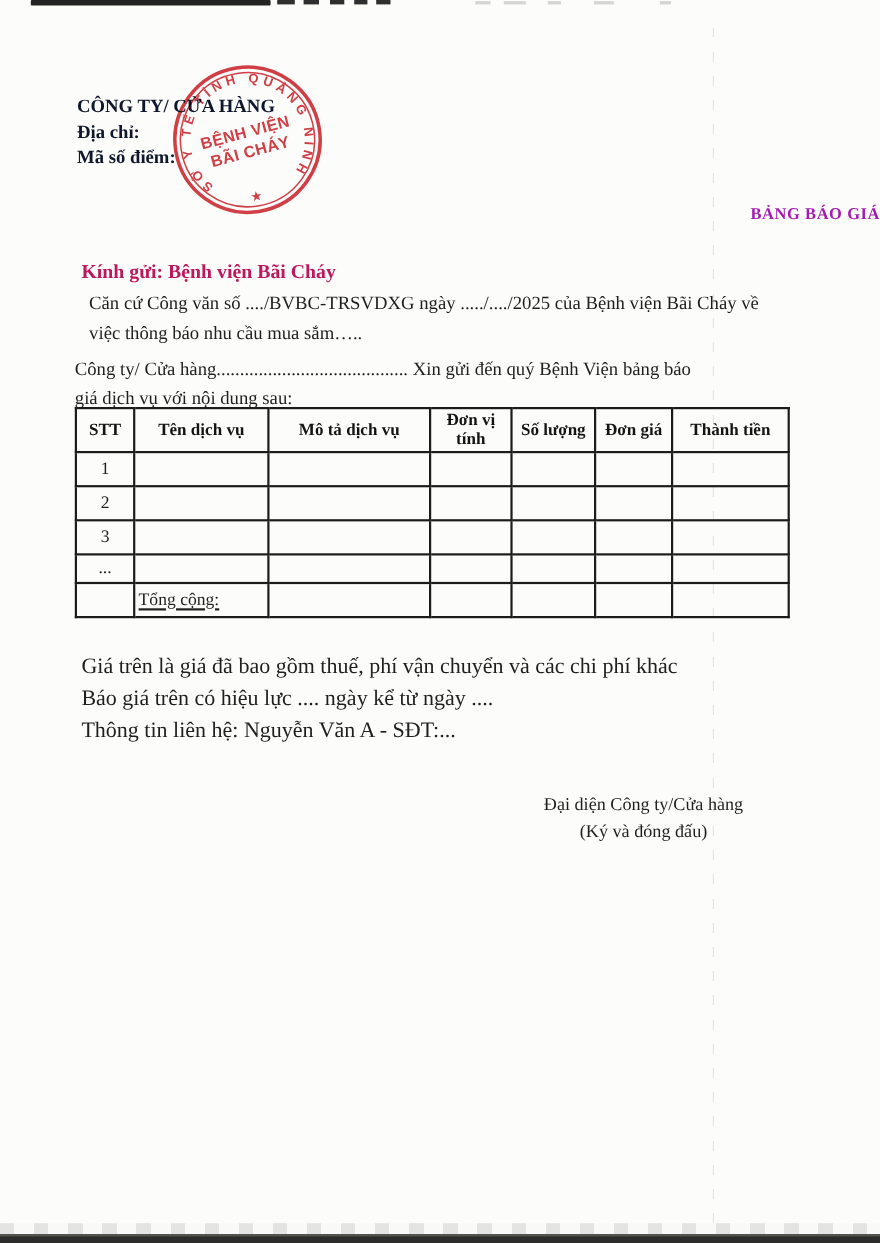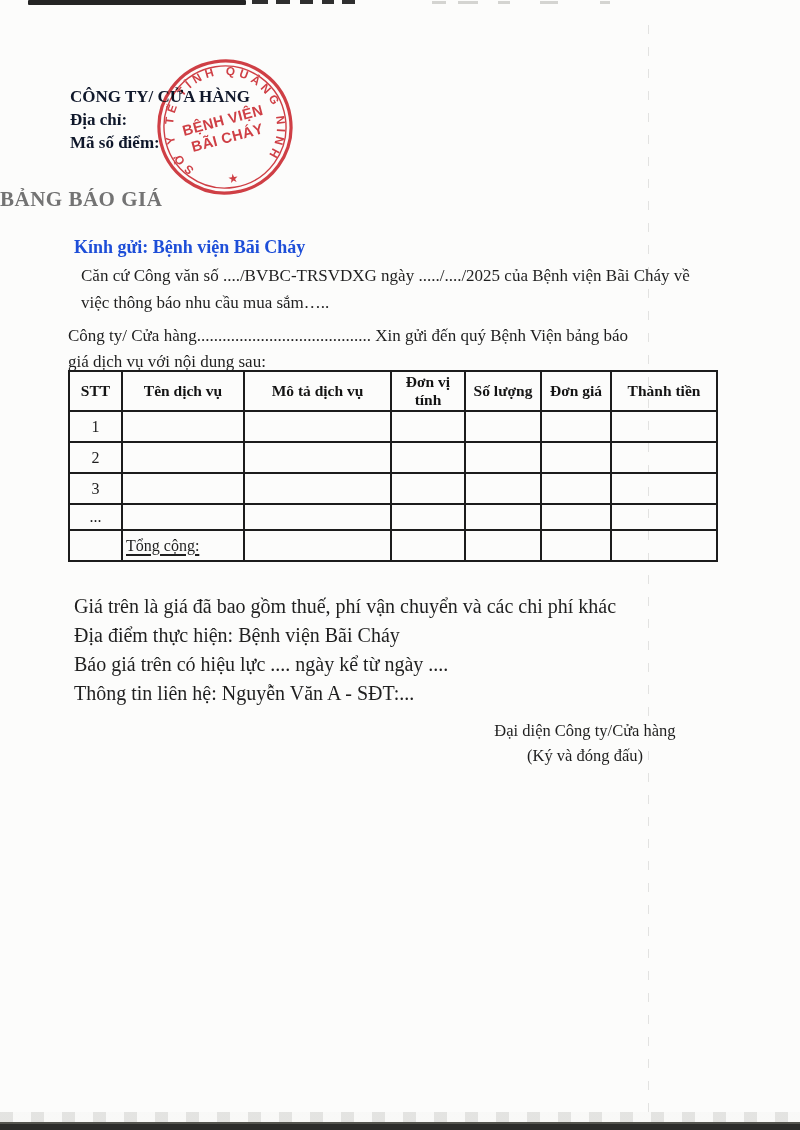--- a/index.html
+++ b/index.html
@@ -43,24 +43,24 @@
   
   .stamp{position:absolute;left:155px;top:57px;width:140px;height:140px;
     opacity:.9;mix-blend-mode:multiply;}
   .stamp .ring{fill:none;stroke:#cd2a31;}
   .stamp .ring-text{font-family:"Liberation Sans",sans-serif;font-weight:bold;
     font-size:11.8px;fill:#cd2a31;letter-spacing:.5px;}
   .stamp .center-text{font-family:"Liberation Sans",sans-serif;font-weight:bold;
     font-size:14.6px;fill:#cd2a31;letter-spacing:.4px;}
   .stamp .star{font-size:12px;fill:#cd2a31;}
   
-  .doc-title{position:absolute;left:0;top:187px;width:800px;text-align:left;
-    font-weight:bold;font-size:21px;letter-spacing:.5px;color:#737373;}
+  .doc-title{position:absolute;left:0;top:187px;width:800px;text-align:right;
+    font-weight:bold;font-size:15px;letter-spacing:.5px;color:#a21caf;}
   .greeting{position:absolute;left:74px;top:237px;font-weight:bold;
-    font-size:18px;color:#1d4ed8;}
+    font-size:18px;color:#be185d;}
   .para{position:absolute;left:68px;width:655px;font-size:17px;}
   .para-1{top:262px;line-height:27px;margin-left:13px;}
   .para-2{top:323px;line-height:26px;}
   
   table.quote{
     position:absolute;left:68px;top:370px;border-collapse:collapse;
     width:648px;table-layout:fixed;padding-left:46px;
   }
   table.quote th,table.quote td{
     border:2px solid #1c1c1c;padding:0 3px;overflow:hidden;
@@ -194,21 +194,20 @@
           <td></td>
       <td></td>
           <td></td>
       <td></td>
     </tr>
   </tbody>
     </table>
 
   <div class="notes">
     <div>Giá trên là giá đã bao gồm thuế, phí vận chuyển và các chi phí khác</div>
-    <div>Địa điểm thực hiện: Bệnh viện Bãi Cháy</div>
     <div>Báo giá trên có hiệu lực .... ngày kể từ ngày ....</div>
     <div>Thông tin liên hệ: Nguyễn Văn A - SĐT:...</div>
   </div>
 
   <div class="signature">
     <div>Đại diện Công ty/Cửa hàng</div>
     <div>(Ký và đóng đấu)</div>
   </div>
 
 </div>

